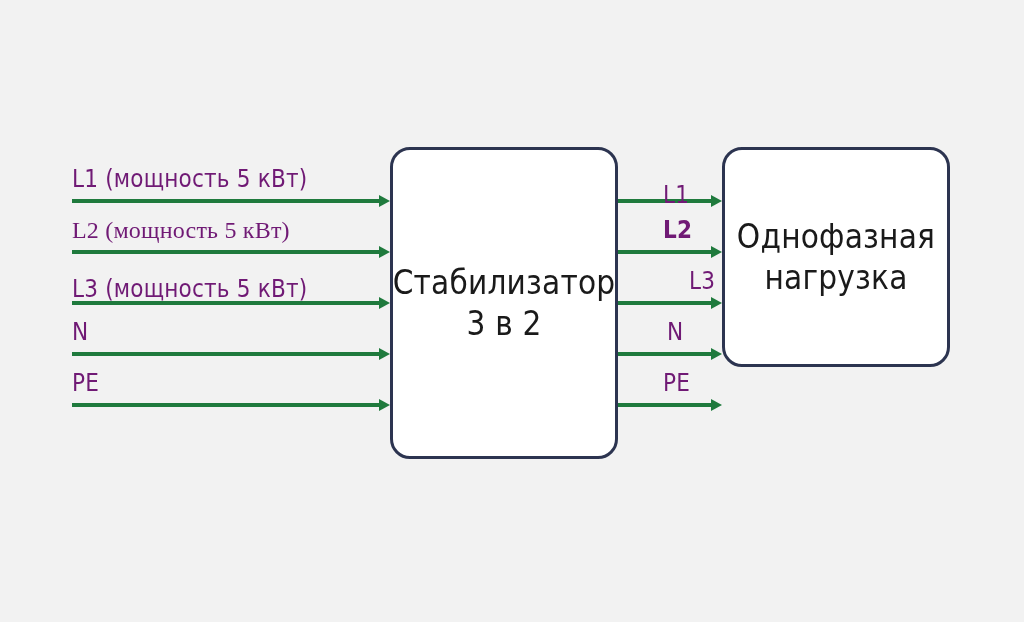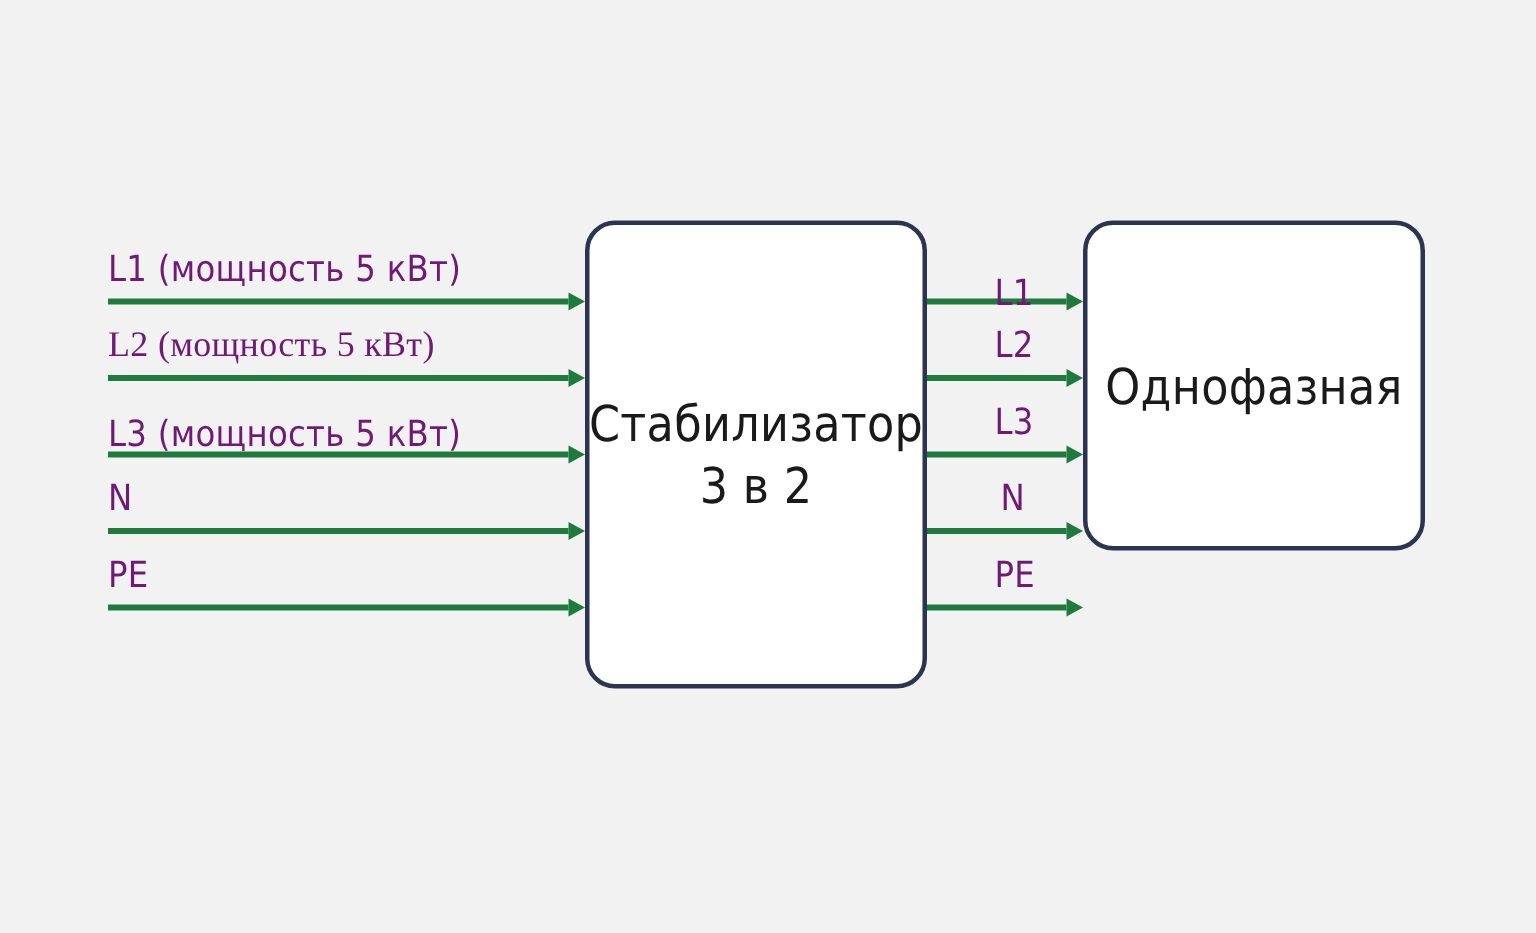--- a/index.html
+++ b/index.html
@@ -134,27 +134,27 @@
   </div>
 
   <div>
 
     <div class="wire-label" style="left:663px; top:182px;">L1</div>
     <div class="arrow" style="left:617px; top:193px; width:105px;">
       <div class="shaft" style="width:94px;"></div>
       <div class="head" style="left:94px;"></div>
     </div>
 
-    <div class="wire-label" style="left:663px; top:217px;">L2</div>
+    <div class="wire-label" style="left:663px; top:217px;font-weight:bold;">L2</div>
     <div class="arrow" style="left:617px; top:244px; width:105px;">
       <div class="shaft" style="width:94px;"></div>
       <div class="head" style="left:94px;"></div>
     </div>
 
-    <div class="wire-label" style="left:663px; top:268px;">L3</div>
+    <div class="wire-label" style="left:689px; top:268px;">L3</div>
     <div class="arrow" style="left:617px; top:295px; width:105px;">
       <div class="shaft" style="width:94px;"></div>
       <div class="head" style="left:94px;"></div>
     </div>
 
     <div class="wire-label" style="left:667px; top:319px;">N</div>
     <div class="arrow" style="left:617px; top:346px; width:105px;">
       <div class="shaft" style="width:94px;"></div>
       <div class="head" style="left:94px;"></div>
     </div>
@@ -162,15 +162,16 @@
     <div class="wire-label" style="left:663px; top:370px;">PE</div>
     <div class="arrow" style="left:617px; top:397px; width:105px;">
       <div class="shaft" style="width:94px;"></div>
       <div class="head" style="left:94px;"></div>
     </div>
 
   </div>
 
   <div class="box" id="load-box">
     <div class="box-line">Однофазная</div>
+    <div class="box-line">нагрузка</div>
   </div>
 
 </div>
 
 </body></html>

